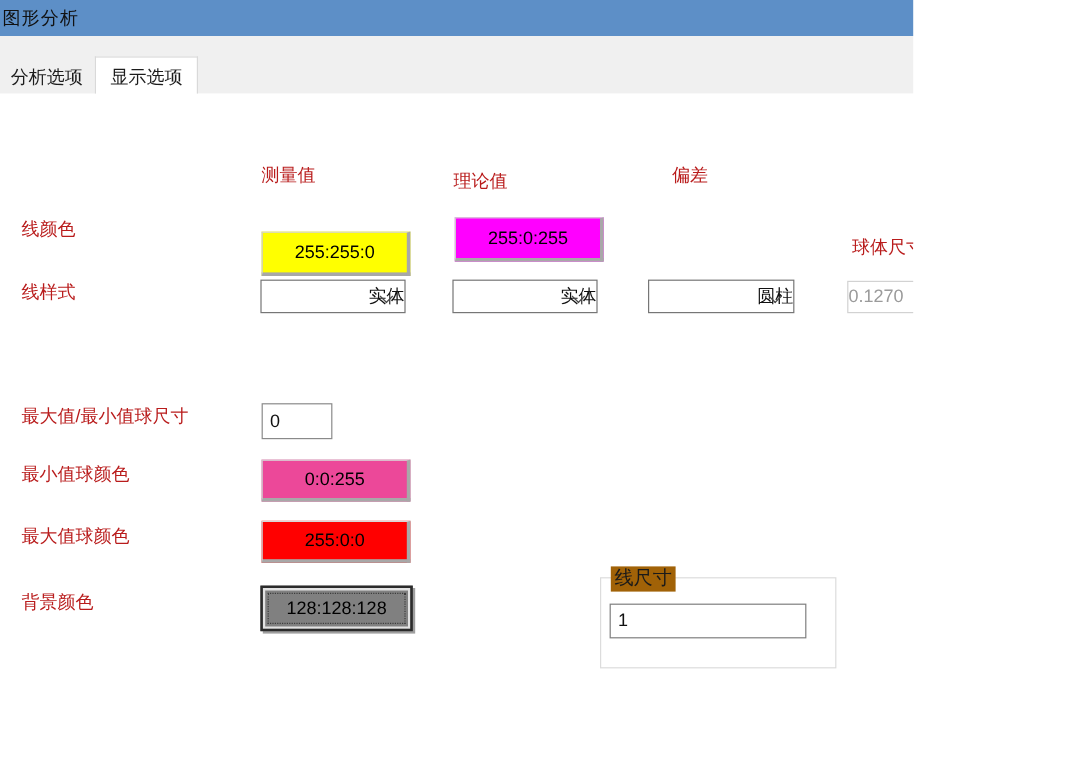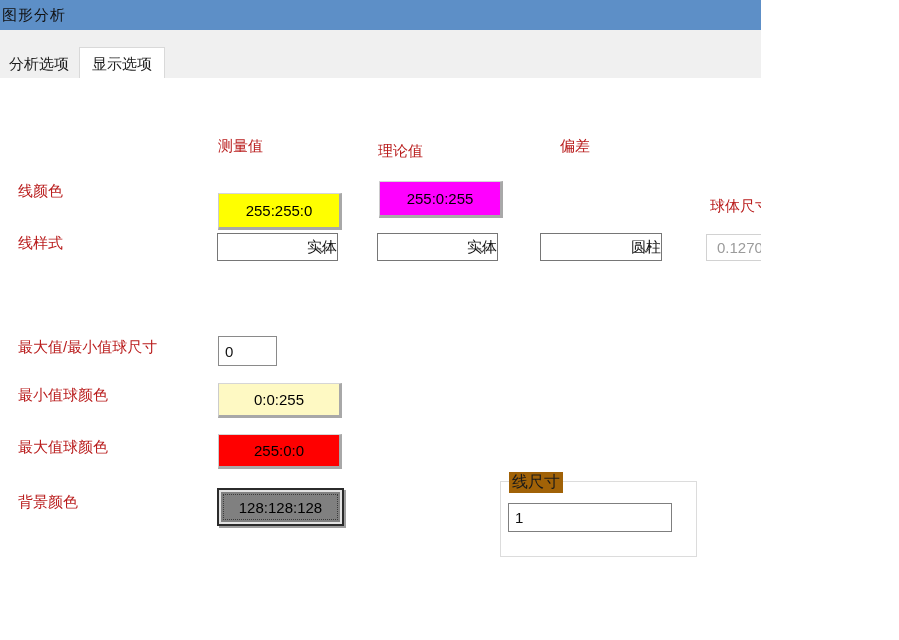--- a/index.html
+++ b/index.html
@@ -35,21 +35,21 @@
   
   .combo { position:absolute; height:28px; background:#ffffff; border:1px solid #767676;
     display:flex; align-items:center; font-size:15px; color:#111111; padding-left:6px;justify-content:flex-end; }
   .chev { position:absolute; right:11px; top:9px; width:8px; height:8px;
     border-right:1.5px solid #4a4a4a; border-bottom:1.5px solid #4a4a4a; transform:rotate(45deg); }
 
   
   .txt { position:absolute; border:1px solid #8a8a8a; background:#ffffff; font-family:"Liberation Sans", sans-serif;
     font-size:15px; color:#111111; padding-left:6px; outline:none; }
   .txt-disabled { position:absolute; border:1px solid #d2d2d2; background:#ffffff; font-family:"Liberation Sans", sans-serif;
-    font-size:15px; color:#9b9b9b; padding-left:10px; outline:none; }
+    font-size:15px; color:#9b9b9b; padding-left:0; outline:none; }
 
   
   .groupbox { position:absolute; left:500px; top:481px; width:197px; height:76px; border:1px solid #dcdcdc; }
   .groupbox-label { position:absolute; left:8px; top:-10px; background:#a16207; padding:0 3px; font-size:16px; color:#1a1a1a; }
   .groupbox .txt { left:7px; top:21px; width:164px; height:29px; border:1px solid #7f7f7f; }
 </style>
 </head>
 <body>
 
 <div id="win">
@@ -102,21 +102,21 @@
     <div class="combo" style="left:540px; top:155px; width:122px;">
       <span>圆柱</span>
       <span class="chev"></span>
     </div>
     <input class="txt-disabled" style="left: 706px; top: 156px; width: 102px; height: 27px;" disabled="" value="0.1270">
 
     <span class="lbl" style="left:18px; top:260px;">最大值/最小值球尺寸</span>
     <input class="txt" style="left: 218px; top: 258px; width: 59px; height: 30px;" value="0">
 
     <span class="lbl" style="left:18px; top:308px;">最小值球颜色</span>
-    <button class="color-btn" style="left: 218px; top: 305px; width: 124px; height: 35px; background: #fef9c3;">
+    <button class="color-btn" style="left: 218px; top: 305px; width: 124px; height: 35px; background: #ec4899;">
       <span>0:0:255</span>
     </button>
 
     <span class="lbl" style="left:18px; top:360px;">最大值球颜色</span>
     <button class="color-btn" style="left: 218px; top: 356px; width: 124px; height: 35px; background: rgb(255, 0, 0);">
       <span>255:0:0</span>
     </button>
 
     <span class="lbl" style="left:18px; top:415px;">背景颜色</span>
     <button class="bg-btn" style="left: 217px; top: 410px; width: 127px; height: 38px; background: rgb(128, 128, 128);">

